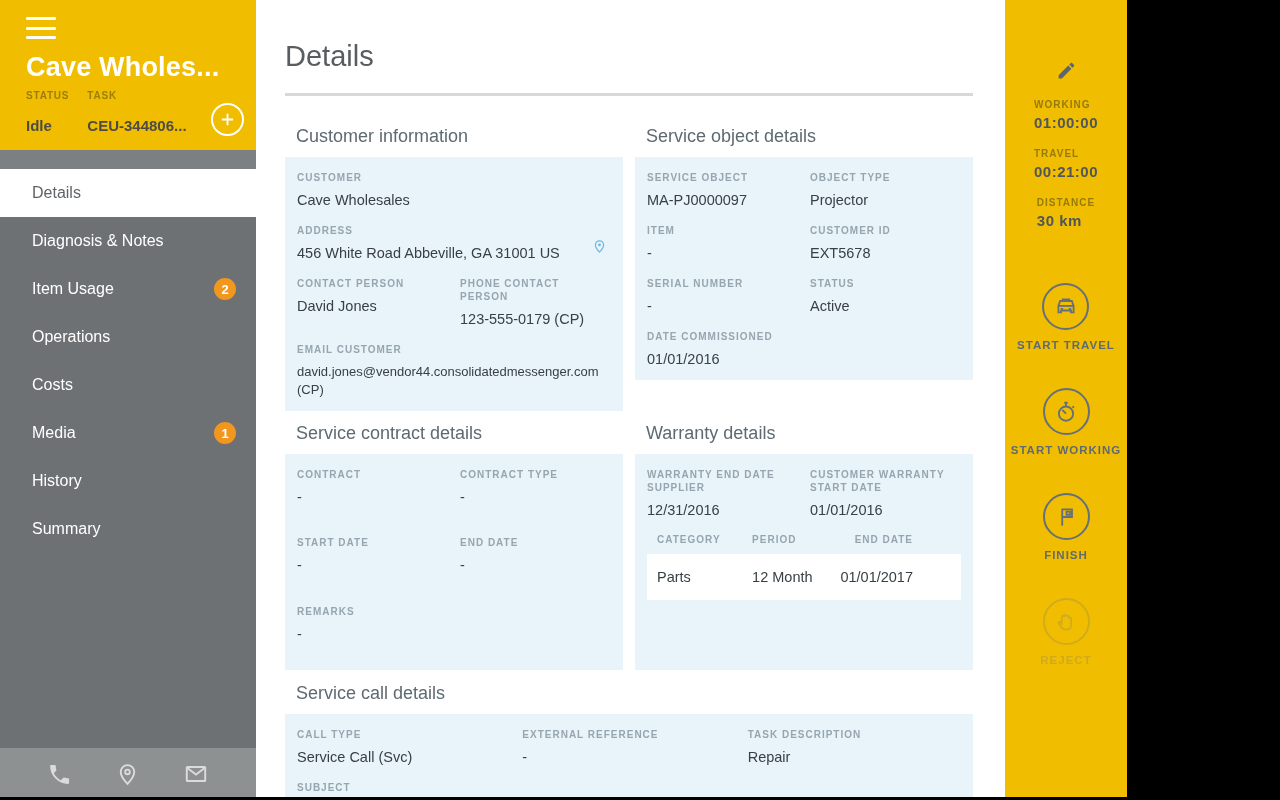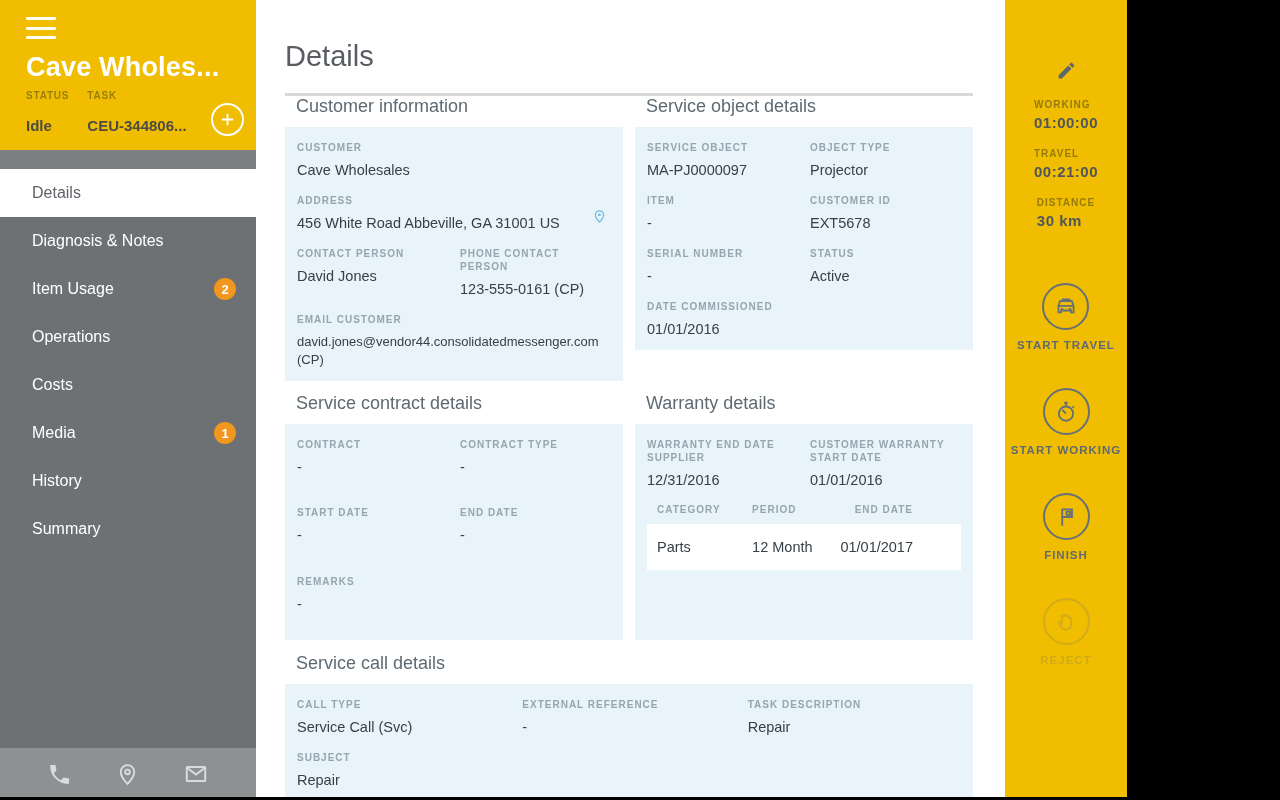--- a/index.html
+++ b/index.html
@@ -78,20 +78,21 @@
   
   .main {
     flex: 1;
     background: #fff;
     padding: 0 32px 0 29px;
     overflow: hidden;
   }
   .page-title { margin-top: 40px; font-size: 29px; font-weight: 400; color: #595d61; }
   .title-divider { margin-top: 20px; height: 3px; background: #d8d8d8; }
   .panel-grid {
+    margin-top: 30px;
     display: grid;
     grid-template-columns: 1fr 1fr;
     column-gap: 28px; row-gap: 17px; gap: 12px;
   }
   .section-title { font-size: 18px; font-weight: 400; color: #5e6a72; padding-left: 11px; margin-bottom: 10px; }
   .panel {
     background: #e9f4fa;
     padding: 14px 12px 12px 12px;
     min-height: 216px;
   }
@@ -252,21 +253,21 @@
                   <circle cx="12" cy="9.5" r="1.2"></circle>
                 </svg>
             </span>
           </div>
           <div>
             <div class="f-label">CONTACT PERSON</div>
             <div class="f-value">David Jones</div>
           </div>
           <div>
             <div class="f-label">PHONE CONTACT PERSON</div>
-            <div class="f-value">123-555-0161 (CP)</div>
+            <div class="f-value">123-555-0179 (CP)</div>
           </div>
           <div class="span2">
             <div class="f-label">EMAIL CUSTOMER</div>
             <div class="f-value small">david.jones@vendor44.consolidatedmessenger.com (CP)</div>
           </div>
         </div>
       </section>
 
       <section>
         <h3 class="section-title">Service object details</h3>

